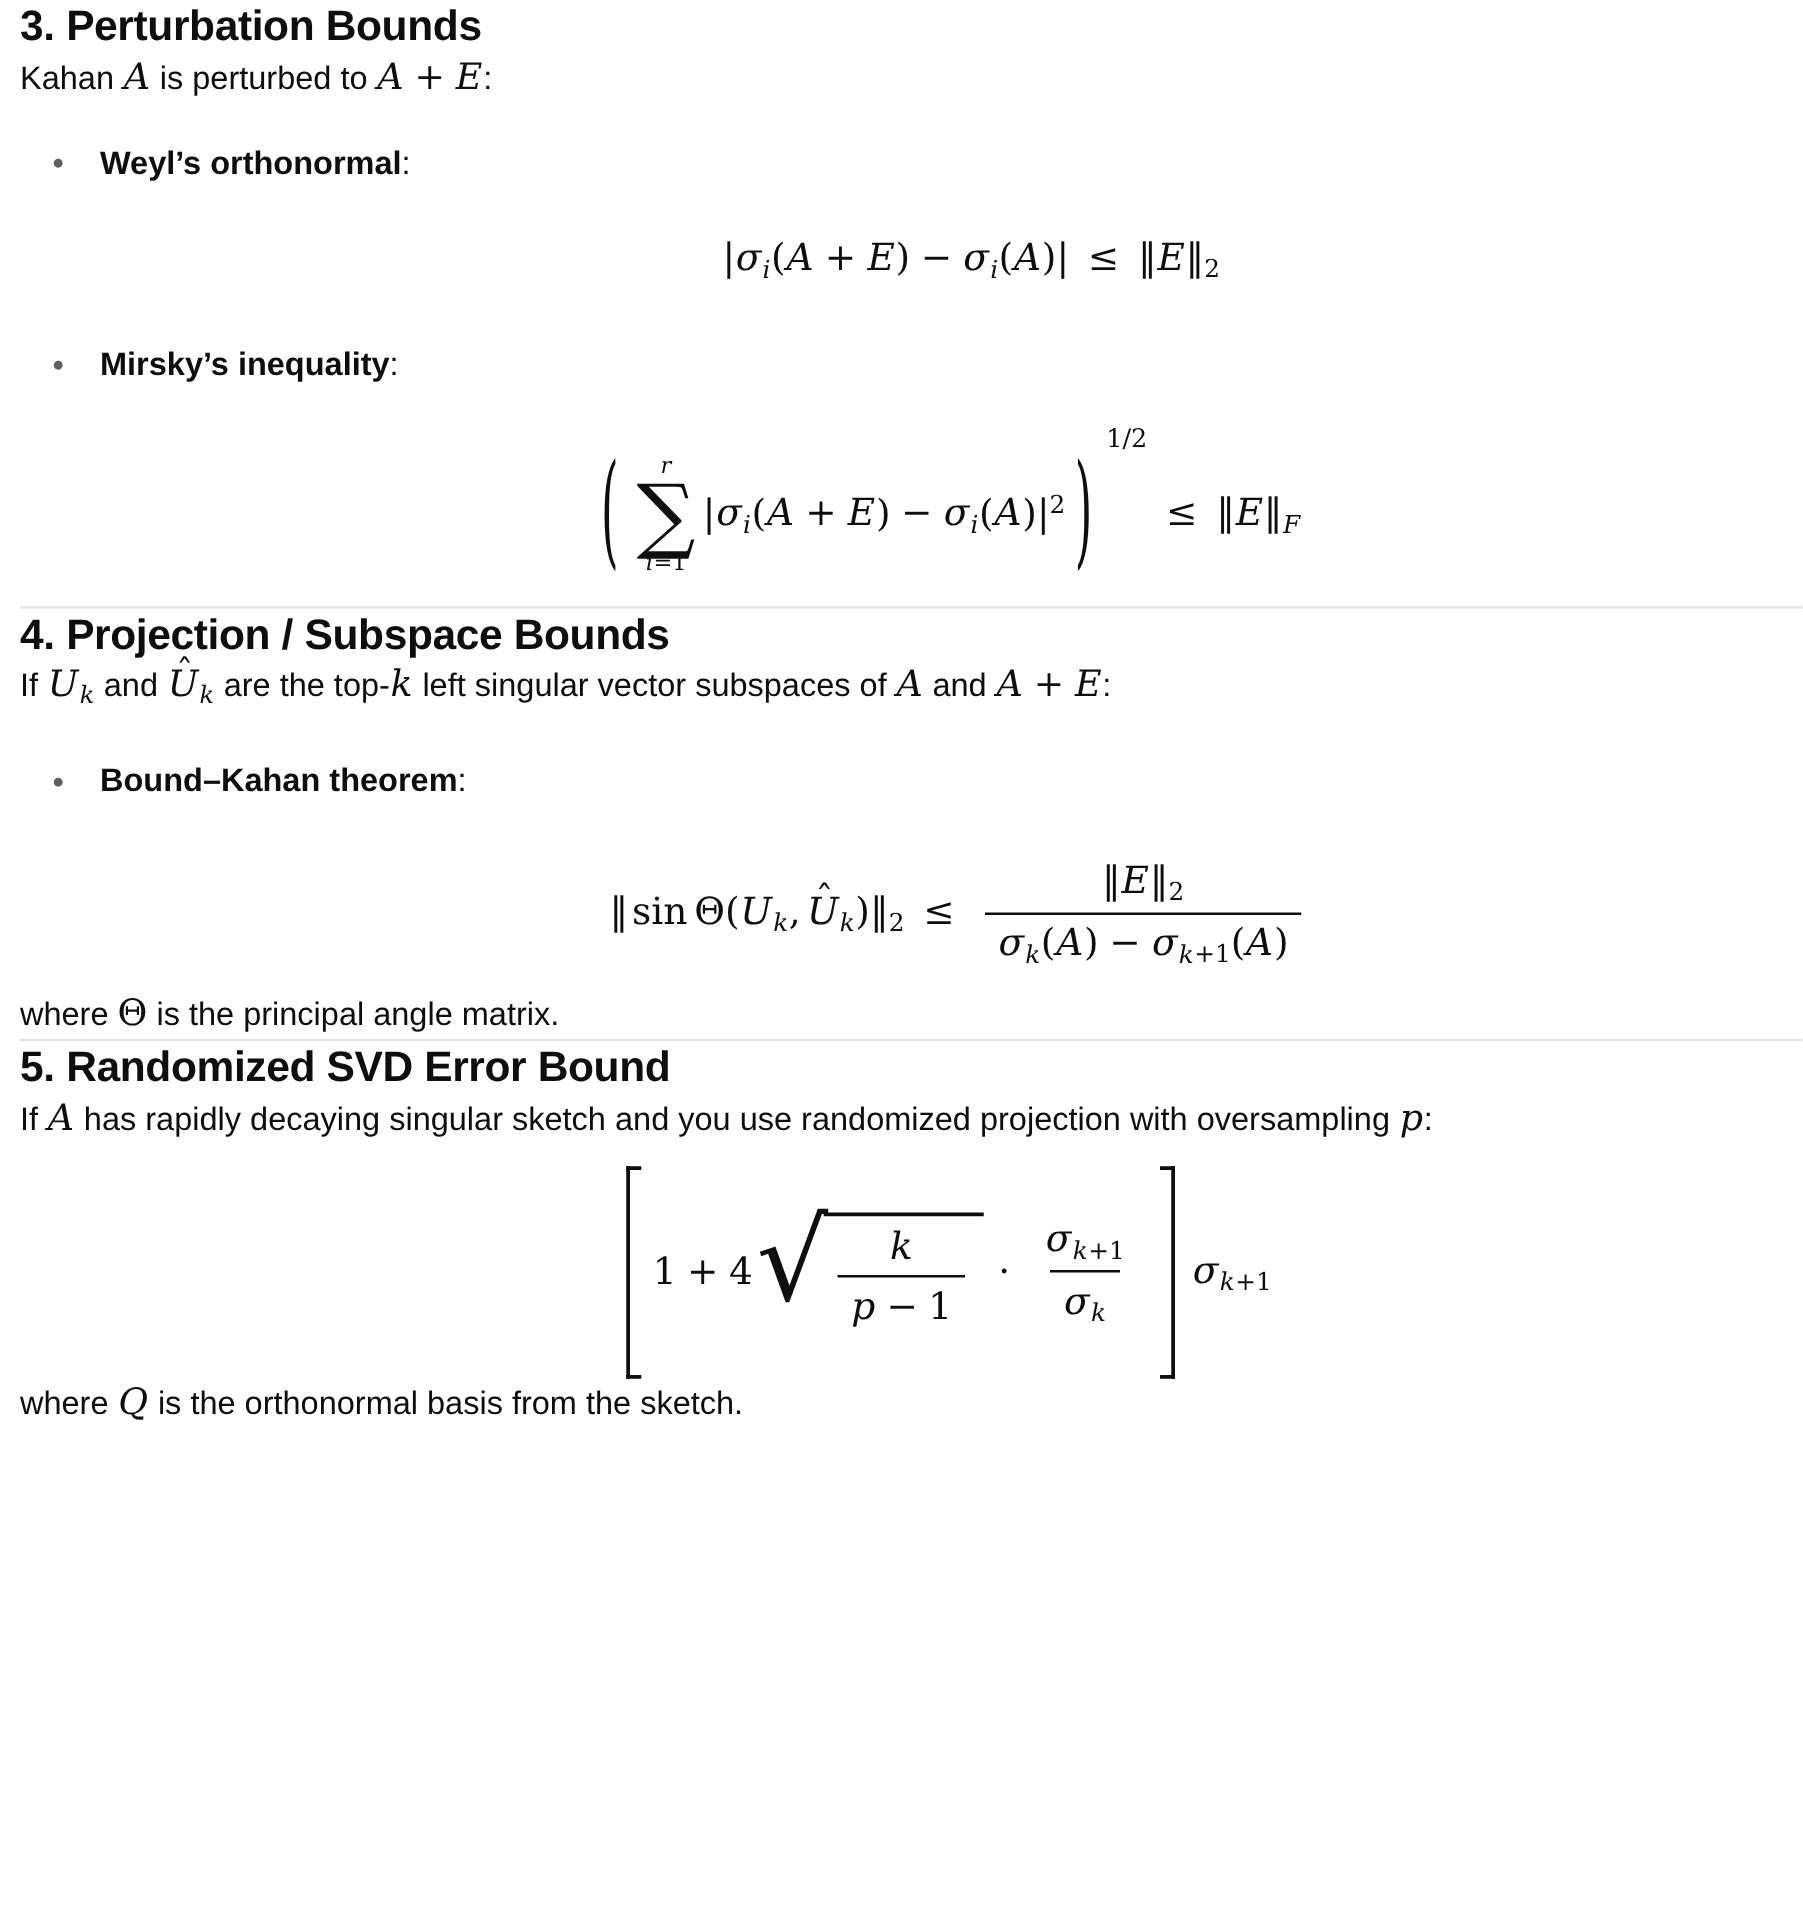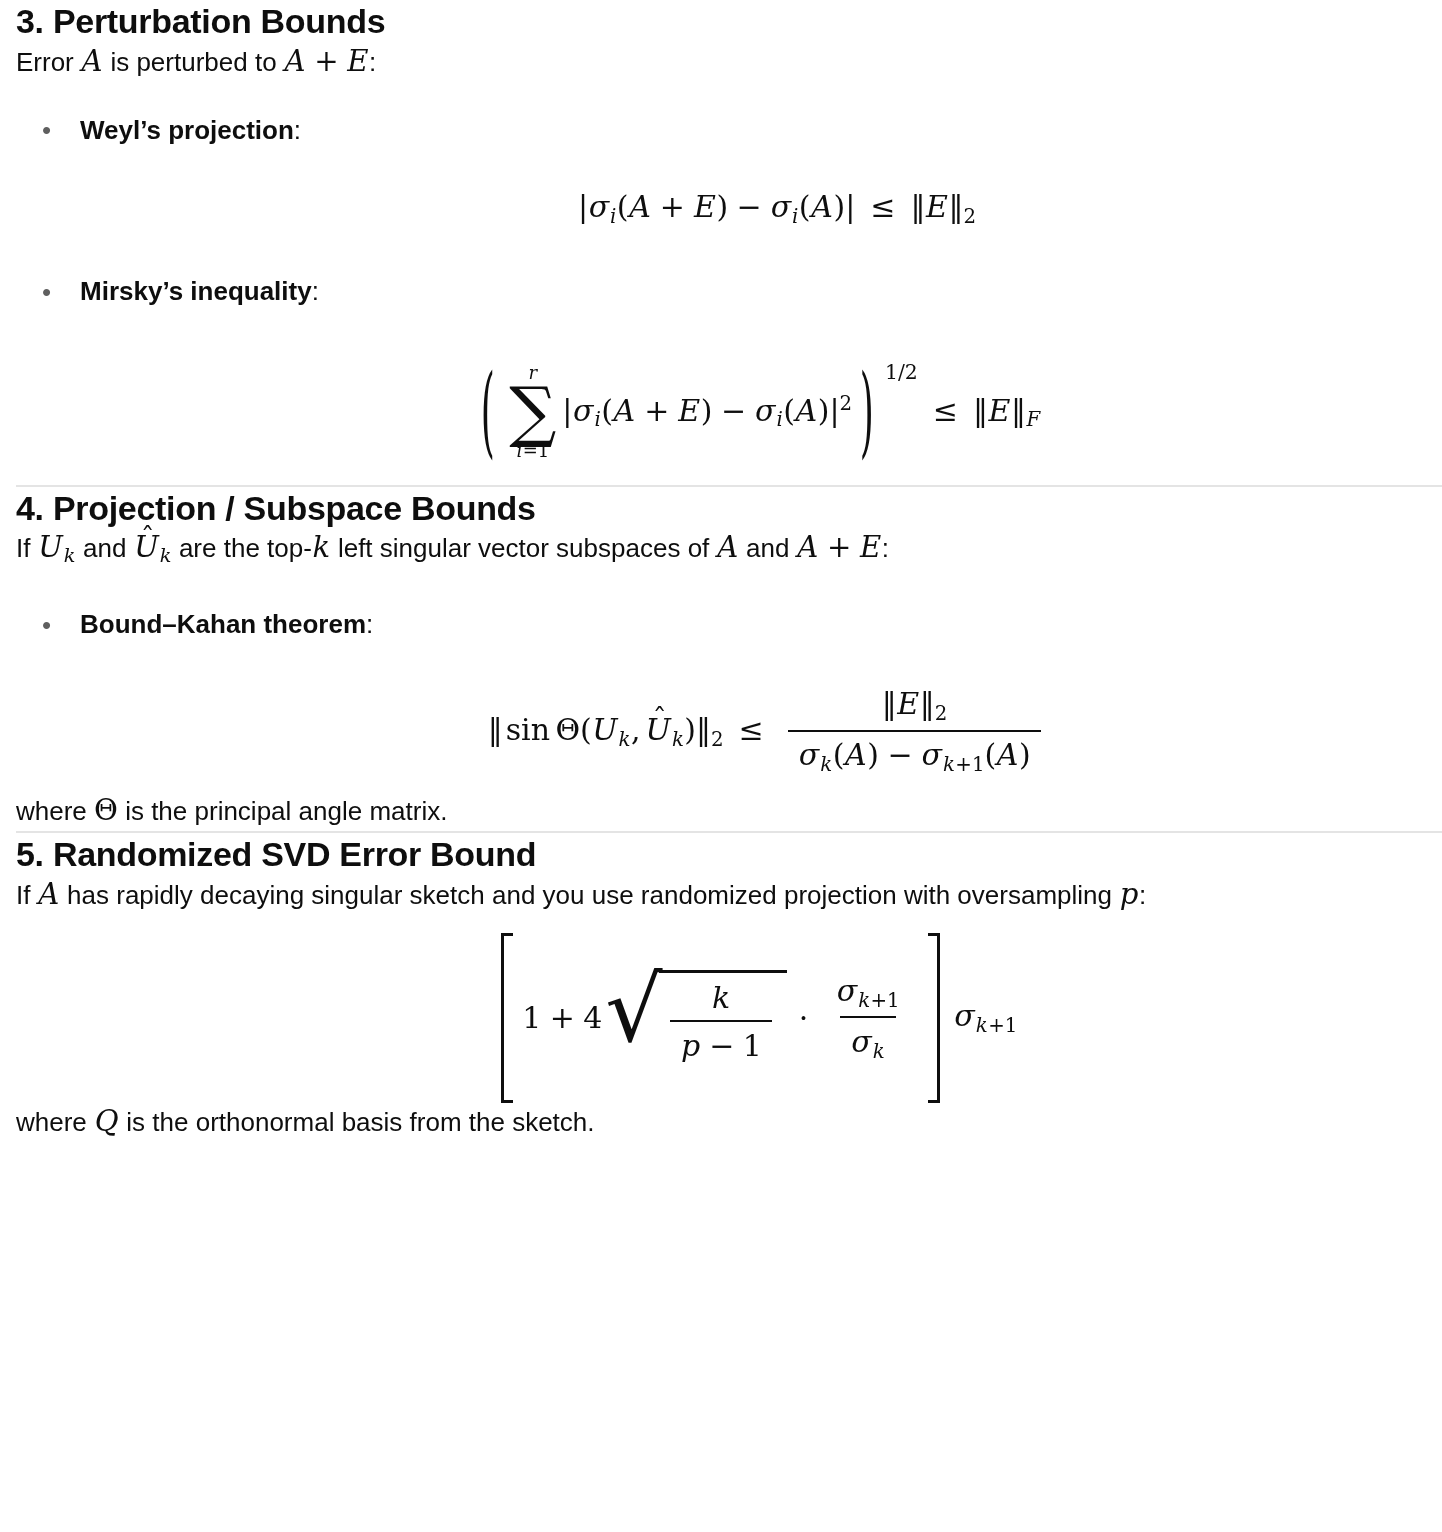--- a/index.html
+++ b/index.html
@@ -85,42 +85,42 @@
   .rbody { border-top:3px solid currentColor; padding:0.18em 0.2em 0 0.06em; }
   .rbody .mrow { min-height:0; margin-top:0; }
 
   .msum { display:inline-flex; flex-direction:column; align-items:center;
           line-height:1; margin:0 0.2em; }
   .msum .lim { font-size:0.6em; padding:0.12em 0; }
   .msum .sig { font-size:2.2em; line-height:0.85; }
 
   .mbig { display:inline-block; line-height:1; margin:0 0.3em; transform-origin:center; }
   .bigsup { align-self:flex-start; font-size:0.68em; margin-left:0.15em;
-            transform:translateY(-0.05em);margin-top:21px; }
+            transform:translateY(-0.05em); }
 
   .brkl,.brkr { align-self:stretch; width:0.4em; border:3px solid currentColor; }
   .brkl { border-right:none; margin:0 0.3em 0 0.15em; }
   .brkr { border-left:none;  margin:0 0.15em 0 0.3em; }
 
   
   .imath { font-family:"DejaVu Serif", serif; font-size:1.12em; line-height:1; }
   .imath .msub { vertical-align:-0.22em; }
 </style>
 </head>
 <body>
 
 <div class="page">
 
   <h3 class="sec-heading h-first">3. Perturbation Bounds</h3>
 
-  <p class="para p1"><span class="txt">Error </span><span class="imath"><span class="mi">A</span></span><span class="txt"> is perturbed to </span><span class="imath"><span class="mi">A</span><span class="mo">+</span><span class="mi">E</span></span><span class="txt">:</span></p>
+  <p class="para p1"><span class="txt">Kahan </span><span class="imath"><span class="mi">A</span></span><span class="txt"> is perturbed to </span><span class="imath"><span class="mi">A</span><span class="mo">+</span><span class="mi">E</span></span><span class="txt">:</span></p>
 
   <ul class="blist">
     <li class="bullet-item li-weyl">
-      <span class="blabel">Weyl’s projection</span><span>:</span>
+      <span class="blabel">Weyl’s orthonormal</span><span>:</span>
       <div class="math li-math m-weyl">
           <span class="mrow">
             <span class="mrun"><span class="mn">|</span><span class="mi">σ</span><span class="msub"><span class="mi">i</span></span><span class="mn">(</span><span class="mi">A</span><span class="mo">+</span><span class="mi">E</span><span class="mn">)</span><span class="mo">−</span><span class="mi">σ</span><span class="msub"><span class="mi">i</span></span><span class="mn">(</span><span class="mi">A</span><span class="mn">)</span><span class="mn">|</span><span class="mrel">≤</span><span class="mn">‖</span><span class="mi">E</span><span class="mn">‖</span><span class="msub"><span class="mn">2</span></span></span>
           </span>
         </div>
     </li>
     <li class="bullet-item li-mirsky">
       <span class="blabel">Mirsky’s inequality</span><span>:</span>
       <div class="math li-math m-mirsky">
           <span class="mrow">

